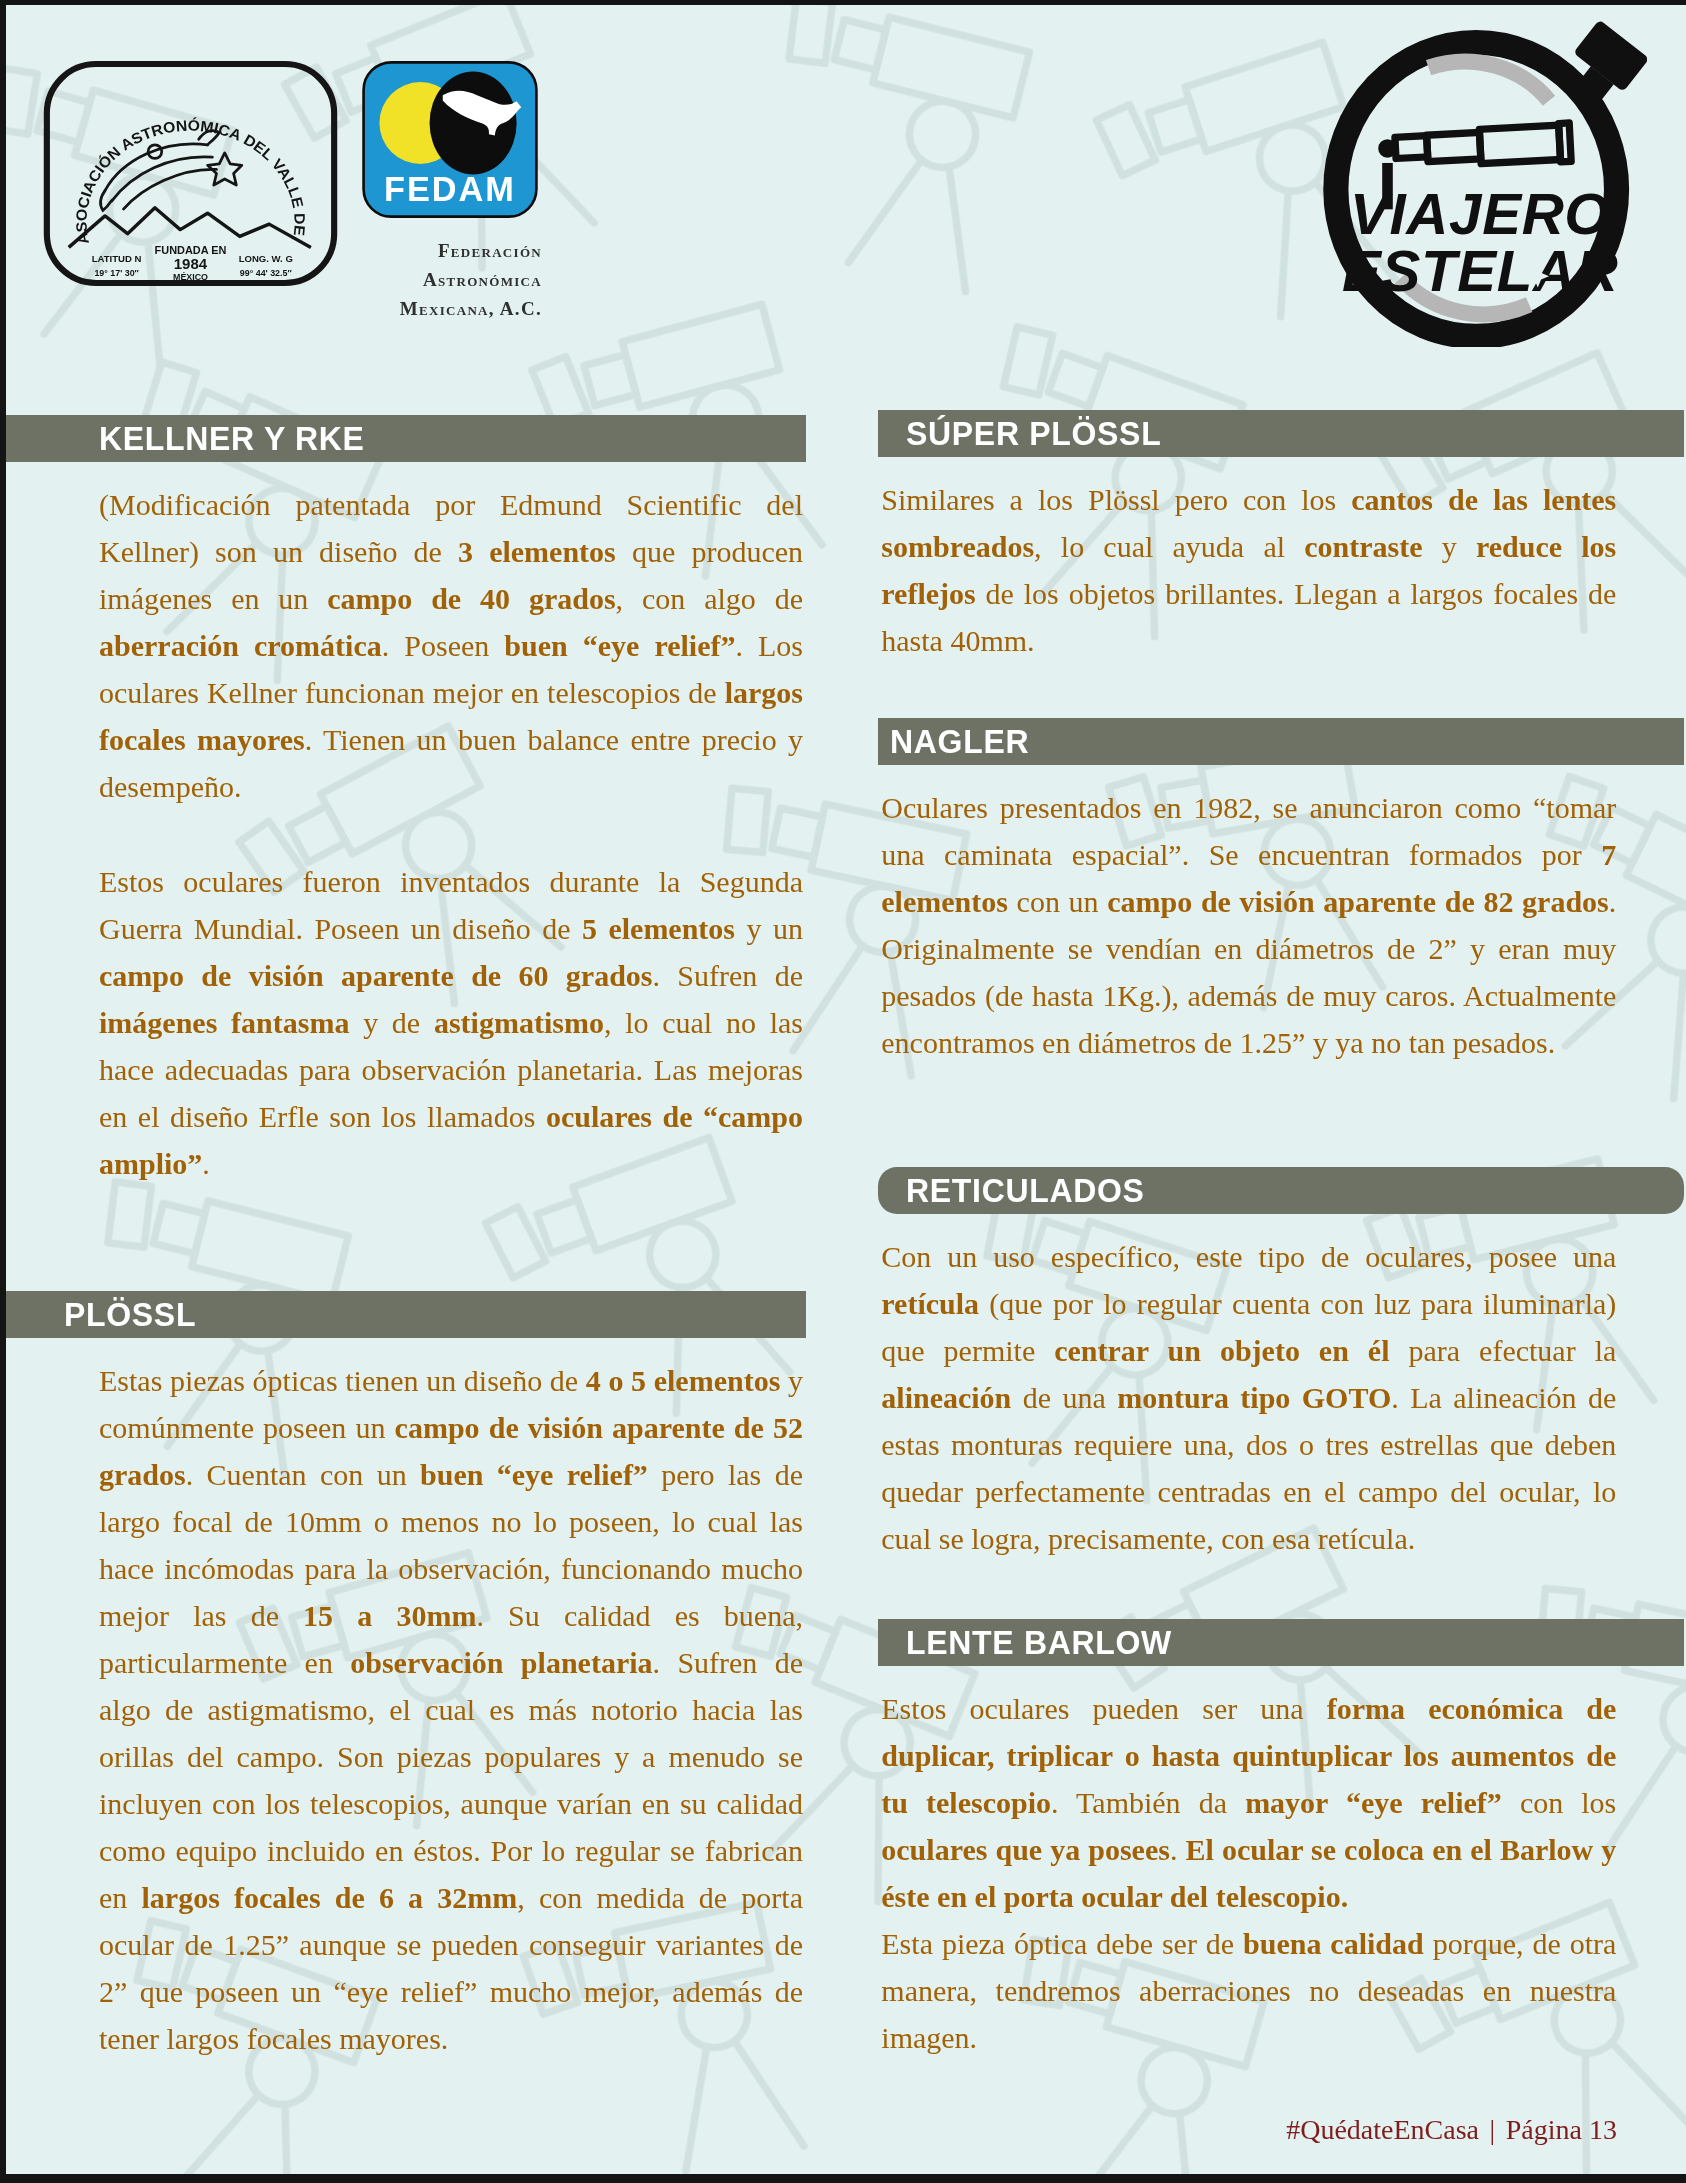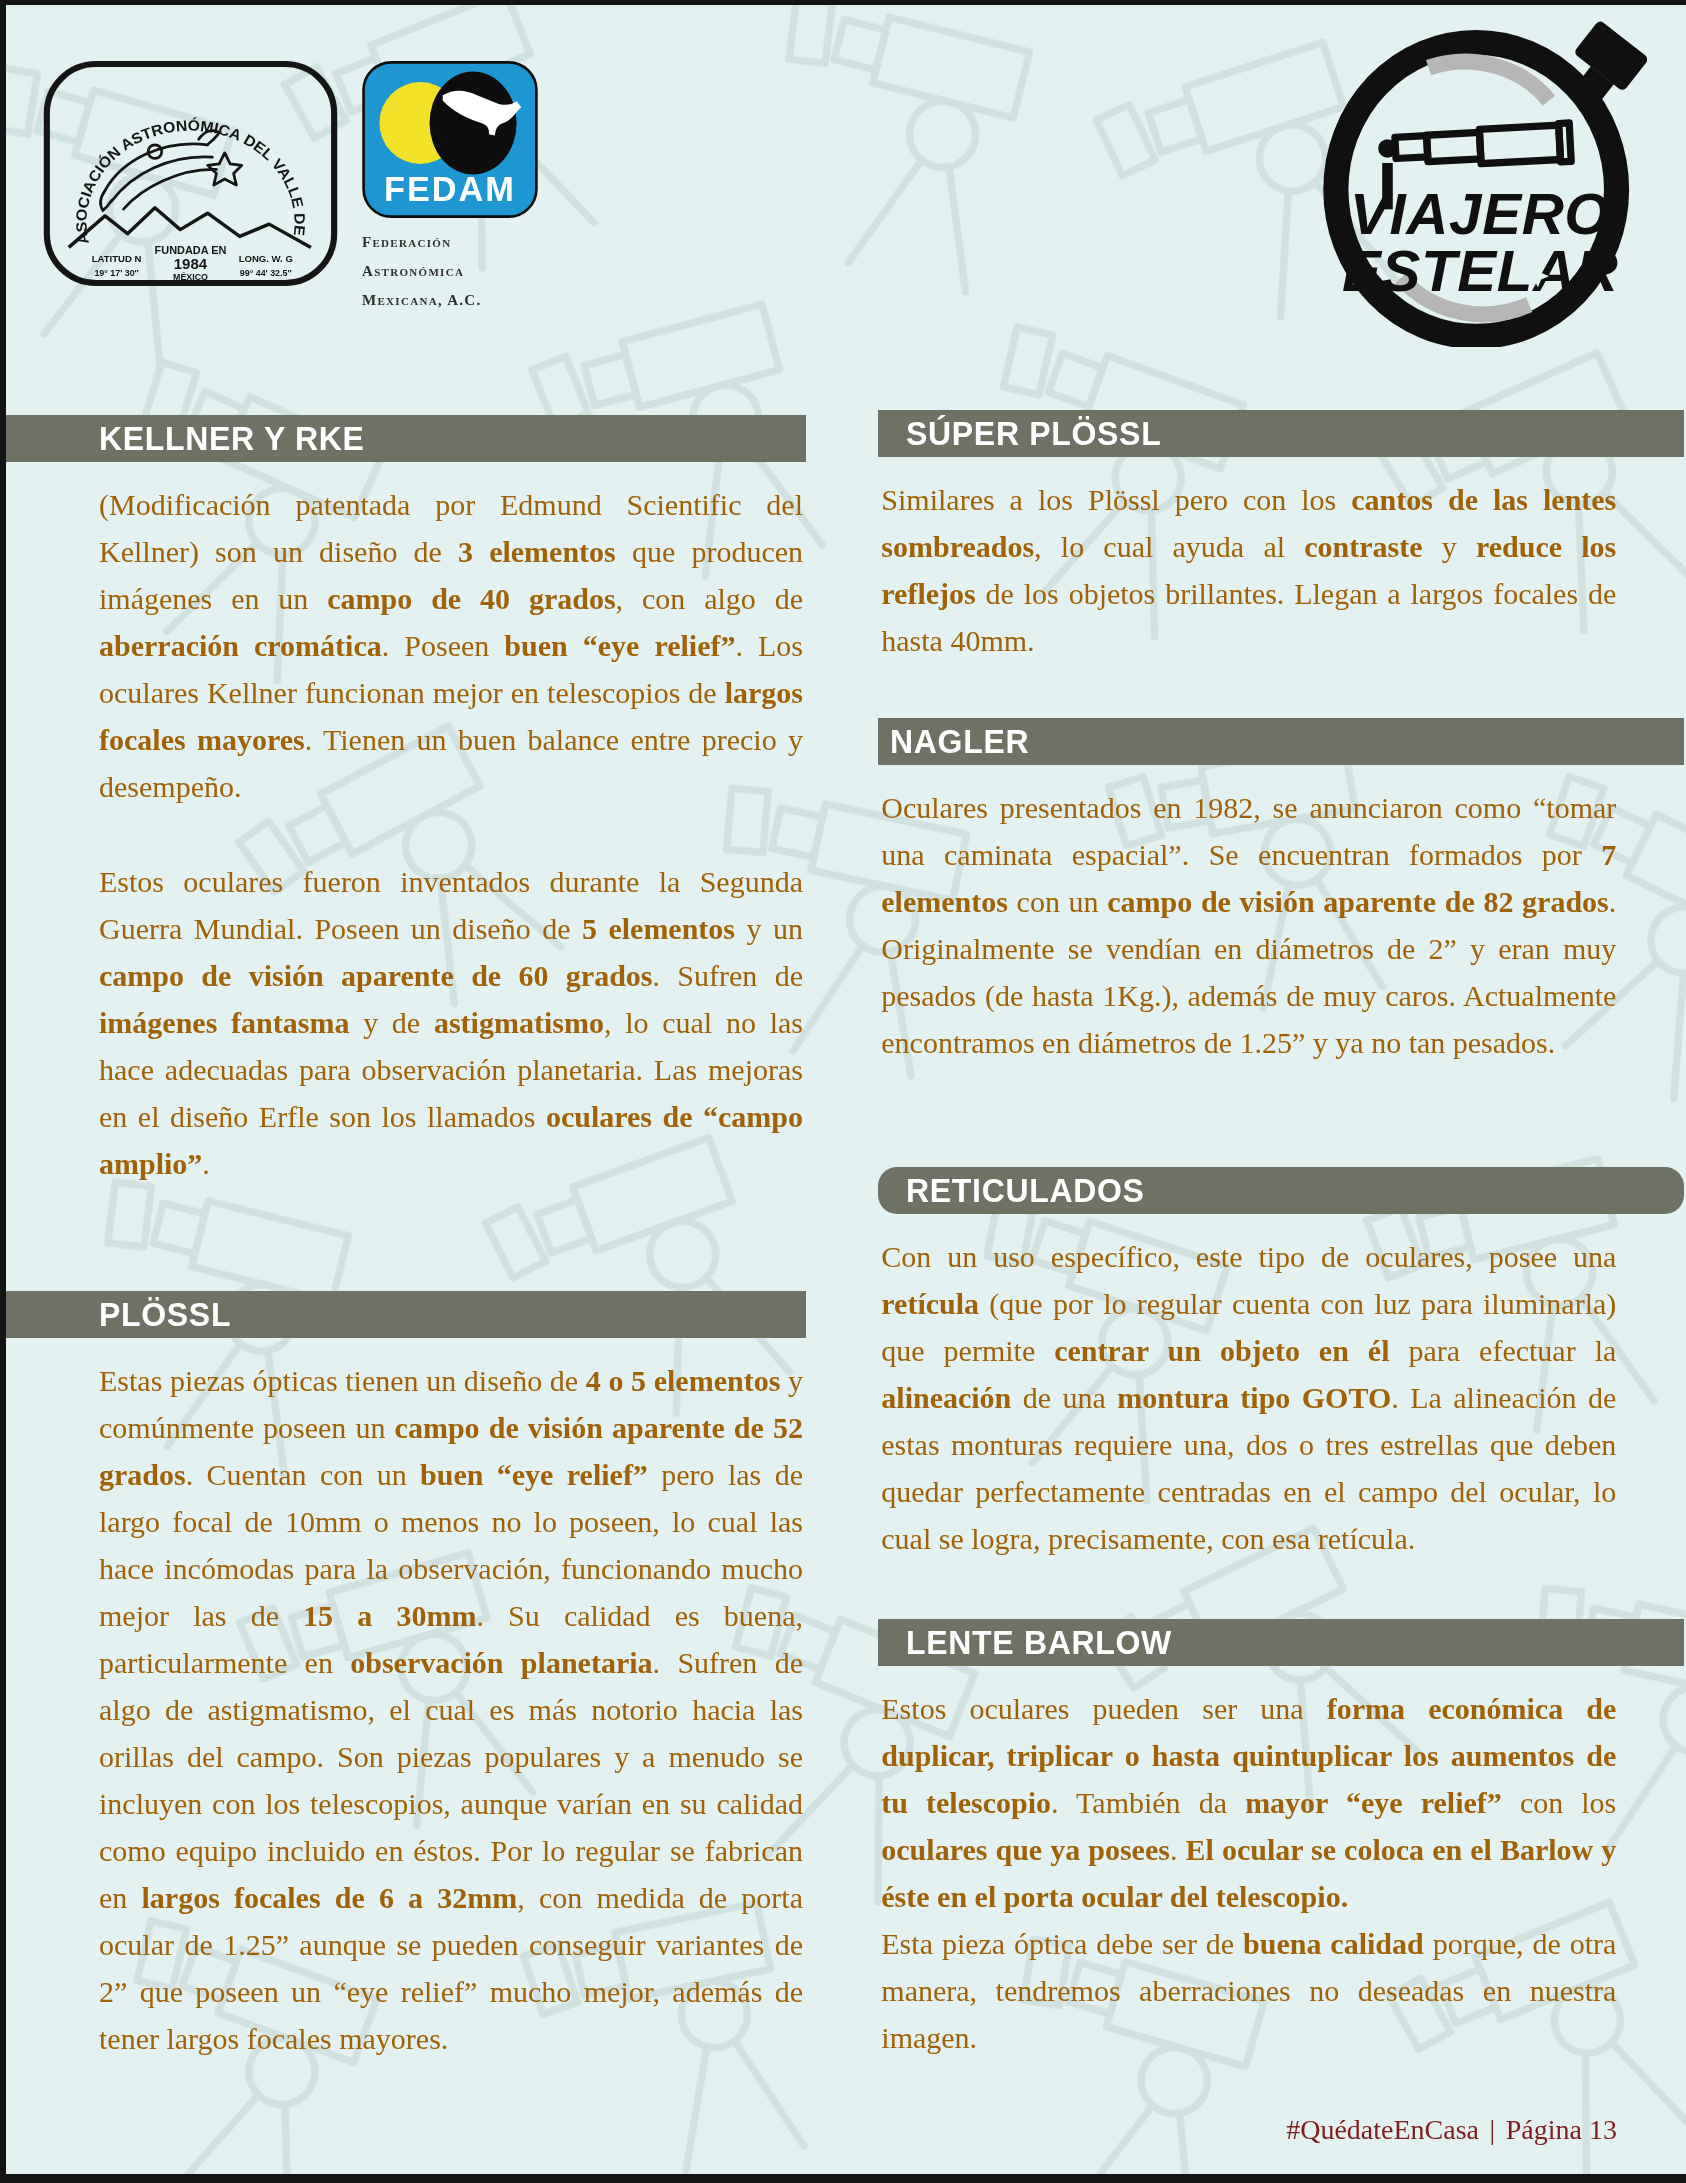--- a/index.html
+++ b/index.html
@@ -11,23 +11,23 @@
   .edge { position:absolute; background:#141414; z-index:6; }
   .edge.top    { left:0; top:0; width:1687px; height:5.3px; }
   .edge.left   { left:0; top:0; width:6px; height:2183px; }
   .edge.bottom { left:0; bottom:0; width:1687px; height:9.3px; }
 
   svg.pattern { position:absolute; left:0; top:0; z-index:0; }
 
   .logo-box { position:absolute; z-index:2; }
 
   .fedam-caption {
-    margin-top:8px; text-align:left;
+    margin-top:16px; text-align:right;
     font-family:"Liberation Serif", serif; font-variant:small-caps;
-    font-weight:bold; font-size:15px; line-height:29px;
+    font-weight:bold; font-size:19px; line-height:29px;
     letter-spacing:1.3px; color:#2f2f2f;
   }
 
   .section { position:absolute; z-index:3; }
   .bar {
     background:#6d7265; height:47px;
     display:flex; align-items:center;
     font-family:"Liberation Sans", sans-serif; font-weight:bold;
     font-size:33px; letter-spacing:0.7px; color:#ffffff;
   }
@@ -187,21 +187,21 @@
       <div class="body" style="margin-left: 93px; width: 704px;">
         <p><span>(Modificación patentada por Edmund Scientific del Kellner) son un diseño de </span><b>3 elementos</b><span> que producen imágenes en un </span><b>campo de 40 grados</b><span>, con algo de </span><b>aberración cromática</b><span>. Poseen </span><b>buen “eye relief”</b><span>. Los oculares Kellner funcionan mejor en telescopios de </span><b>largos focales mayores</b><span>. Tienen un buen balance entre precio y desempeño.</span></p>
       </div>
     </section>
     <section class="section" style="left: 6px; top: 839px; width: 800px;">
       <div class="body" style="margin-left: 93px; width: 704px;">
         <p><span>Estos oculares fueron inventados durante la Segunda Guerra Mundial. Poseen un diseño de </span><b>5 elementos</b><span> y un </span><b>campo de visión aparente de 60 grados</b><span>. Sufren de </span><b>imágenes fantasma</b><span> y de </span><b>astigmatismo</b><span>, lo cual no las hace adecuadas para observación planetaria. Las mejoras en el diseño Erfle son los llamados </span><b>oculares de “campo amplio”</b><span>.</span></p>
       </div>
     </section>
     <section class="section" style="left: 6px; top: 1291px; width: 800px;">
-      <div class="bar" style="padding-left: 93px;">
+      <div class="bar" style="padding-left: 58px;">
         <span>PLÖSSL</span>
       </div>
       <div class="body" style="margin-left: 93px; width: 704px;">
         <p><span>Estas piezas ópticas tienen un diseño de </span><b>4 o 5 elementos</b><span> y comúnmente poseen un </span><b>campo de visión aparente de 52 grados</b><span>. Cuentan con un </span><b>buen “eye relief”</b><span> pero las de largo focal de 10mm o menos no lo poseen, lo cual las hace incómodas para la observación, funcionando mucho mejor las de </span><b>15 a 30mm</b><span>. Su calidad es buena, particularmente en </span><b>observación planetaria</b><span>. Sufren de algo de astigmatismo, el cual es más notorio hacia las orillas del campo. Son piezas populares y a menudo se incluyen con los telescopios, aunque varían en su calidad como equipo incluido en éstos. Por lo regular se fabrican en </span><b>largos focales de 6 a 32mm</b><span>, con medida de porta ocular de 1.25” aunque se pueden conseguir variantes de 2” que poseen un “eye relief” mucho mejor, además de tener largos focales mayores.</span></p>
       </div>
     </section>
     <section class="section" style="left: 878px; top: 410px; width: 806px;">
       <div class="bar" style="padding-left: 28px;">
         <span>SÚPER PLÖSSL</span>
       </div>

